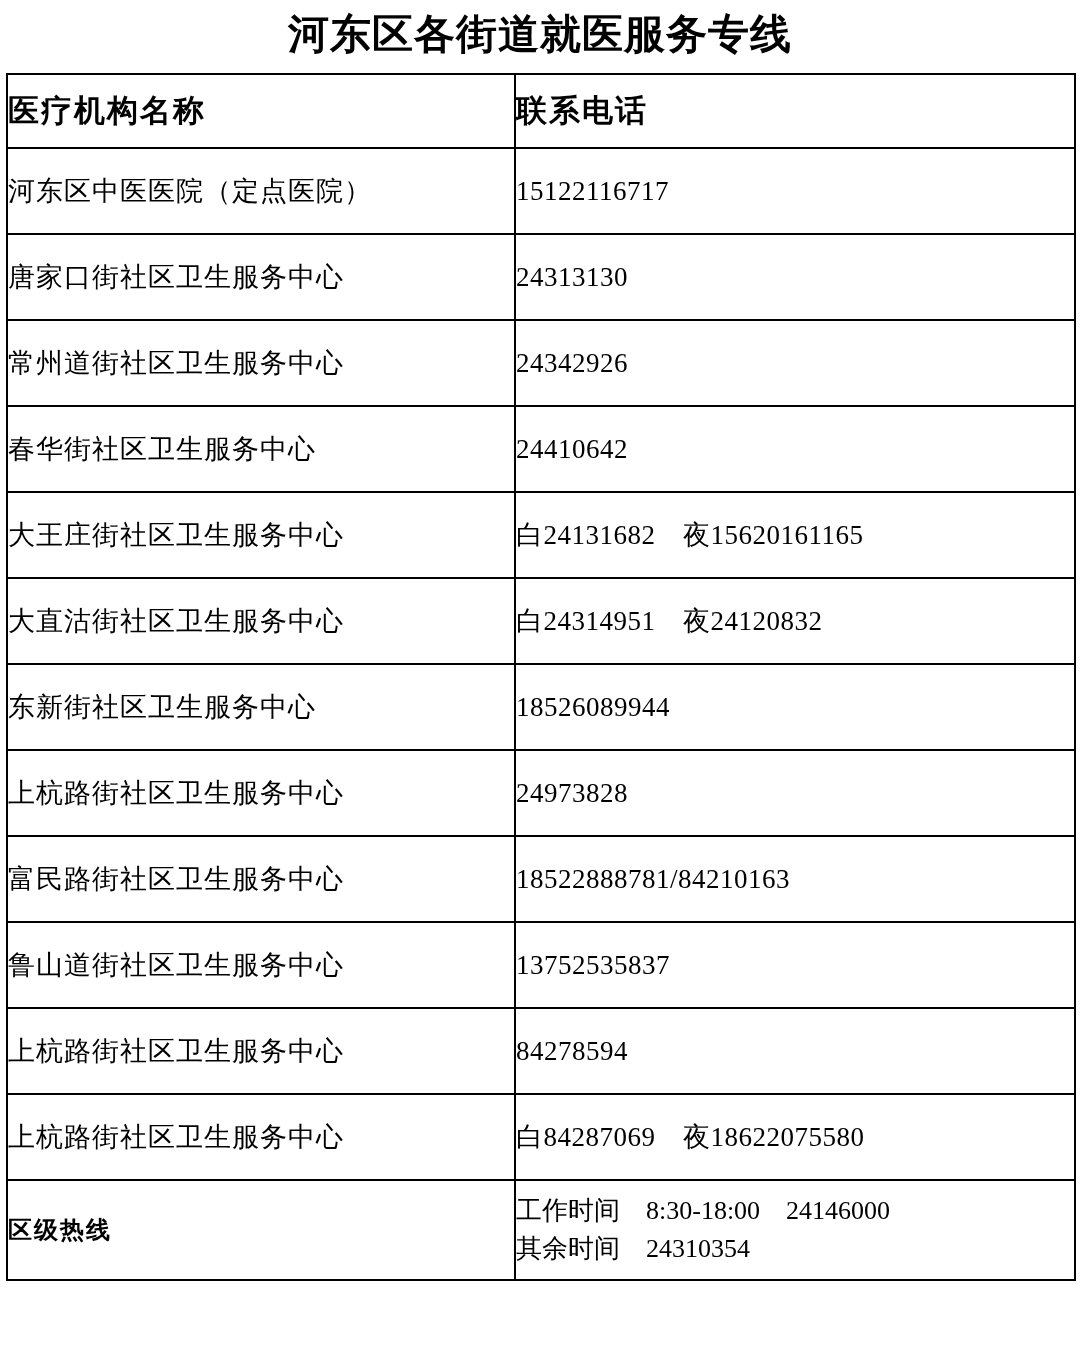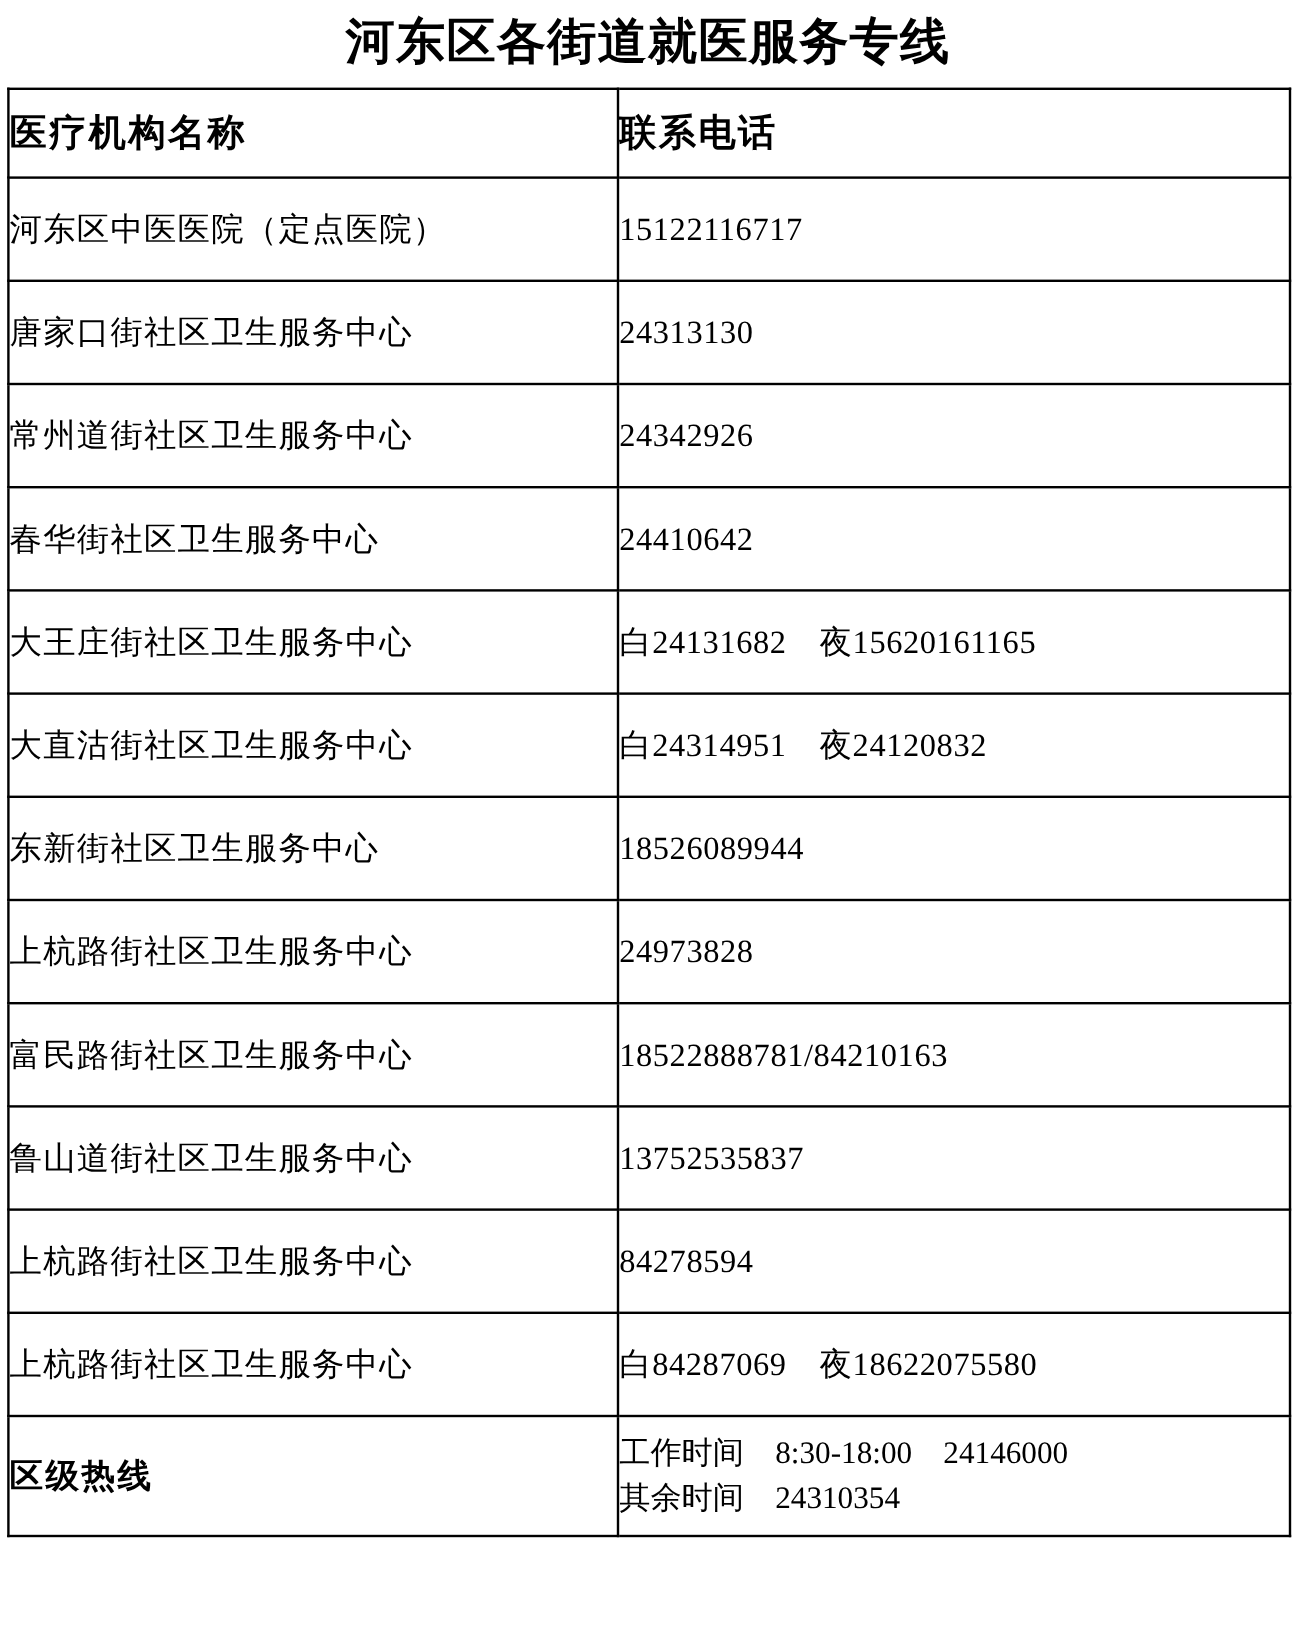--- a/index.html
+++ b/index.html
@@ -60,21 +60,21 @@
     font-weight: normal;
   }
   td.phone-cell {
     height: 84px;
     font-size: 27px;
     letter-spacing: 0.5px;
     font-weight: normal;
   }
   td.hotline-name {
     font-weight: bold;
-    font-size: 28px;
+    font-size: 24px;
     letter-spacing: 2px;
     height: 98px;
   }
   td.hotline-phone {
     font-size: 26px;
     height: 98px;
     line-height: 1.45;
     padding: 6px 0;
   }
   .hotline-line {

